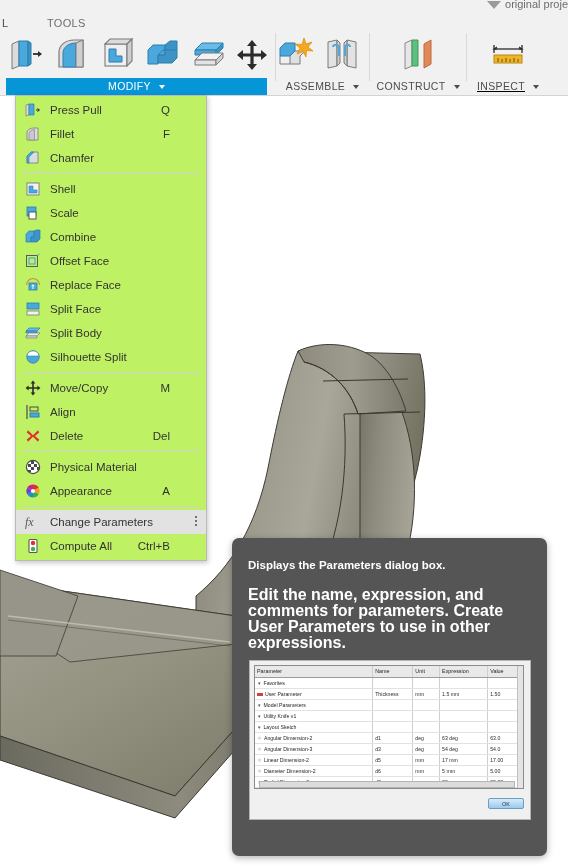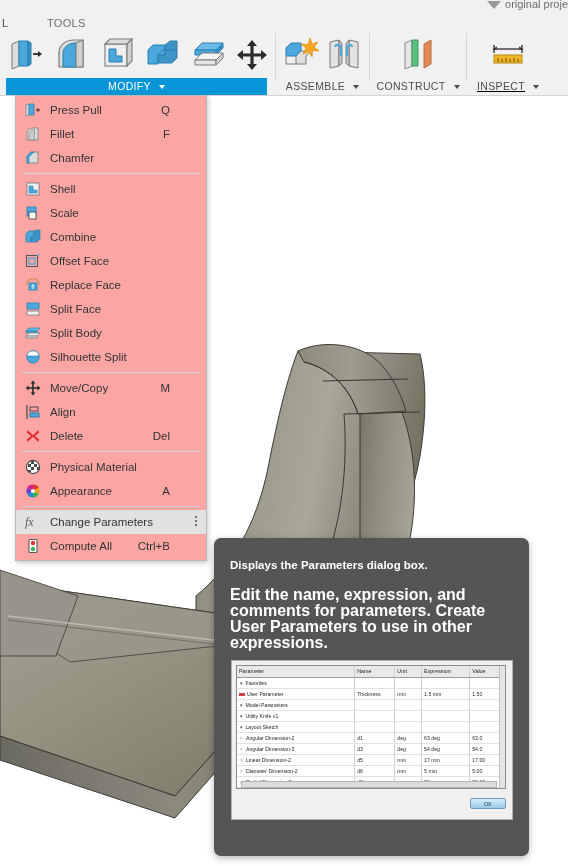--- a/index.html
+++ b/index.html
@@ -68,21 +68,21 @@
   }
   .panel-sep {
     width: 1px; height: 48px; background: #d8d8d8; margin-top: 2px; align-self: flex-start;
   }
   .tool { width: 42px; height: 42px; display: flex; align-items: center; justify-content: center; }
   .tool.narrow { width: 36px; }
 
   
   .menu {
     position: absolute; left: 15px; top: 95px; width: 192px;
-    background: #fca5a5;
+    background: #bef264;
     border: 1px solid #b9b9b9;
     box-shadow: 1px 2px 5px rgba(0,0,0,.22);
     z-index: 40;
     padding: 2px 0 2px 0;
   }
   .mi {
     position: relative; display: flex; align-items: center;
     height: 24px; padding-left: 8px; cursor: default;
   }
   .mi.sel { background: #e2e2e2; }
@@ -99,21 +99,21 @@
   .msep { height: 1px; background: #d2d2d2; margin: 3px 6px 3px 6px; }
 
   
   .viewport {
     position: absolute; left: 0; top: 96px; width: 568px; height: 770px;
     background: #ffffff; overflow: hidden; z-index: 5;
   }
 
   
   .tooltip {
-    position: absolute; left: 214px; top: 538px; width: 315px; height: 318px;
+    position: absolute; left: 232px; top: 538px; width: 315px; height: 318px;
     background: #555555; border-radius: 7px;
     box-shadow: 0 2px 7px rgba(0,0,0,.3);
     z-index: 60; overflow: hidden;
   }
   .tt-body { padding: 20px 16px 0 16px; }
   .tt-title {
     font-size: 11.5px; font-weight: bold; color: #ffffff; line-height: 15px;
     margin-bottom: 14px;
   }
   .tt-desc {
@@ -298,21 +298,21 @@
           </div>
         </div>
         <div class="panel-label active" style="width:261px; margin-left:6px;">
           <span>MODIFY</span>
           <span class="caret"></span>
         </div>
       </div>
 
       <div class="panel-sep"></div>
 
-      <div class="panel" style="width:93px;">
+      <div class="panel" style="width:93px;align-items:flex-end;">
         <div class="panel-row" style="justify-content:center;">
           <div class="tool">
             <svg width="38" height="38" viewBox="0 0 38 38">
               <g>
                 <path d="M4,20 L9,15 L19,15 L19,23 L14,28 L4,28 Z" fill="#efefef" stroke="#7a7a7a" stroke-width="1"></path>
                 <path d="M14,20 L19,15 L29,15 L24,20 L24,28 L14,28 Z" fill="#e0e0e0" stroke="#7a7a7a" stroke-width="1"></path>
                 <path d="M4,12 L9,7 L19,7 L19,15 L14,20 L4,20 Z" fill="#4aa8dd" stroke="#2b7fae" stroke-width="1"></path>
                 <path d="M28,2 L30,8 L36,6 L32,11 L37,15 L30.5,14.5 L30,21 L27,15.5 L21,18 L24,12 L19,8 L26,8.5 Z" fill="#f5a623" stroke="#e08b00" stroke-width=".7"></path>
               </g>
             </svg>

